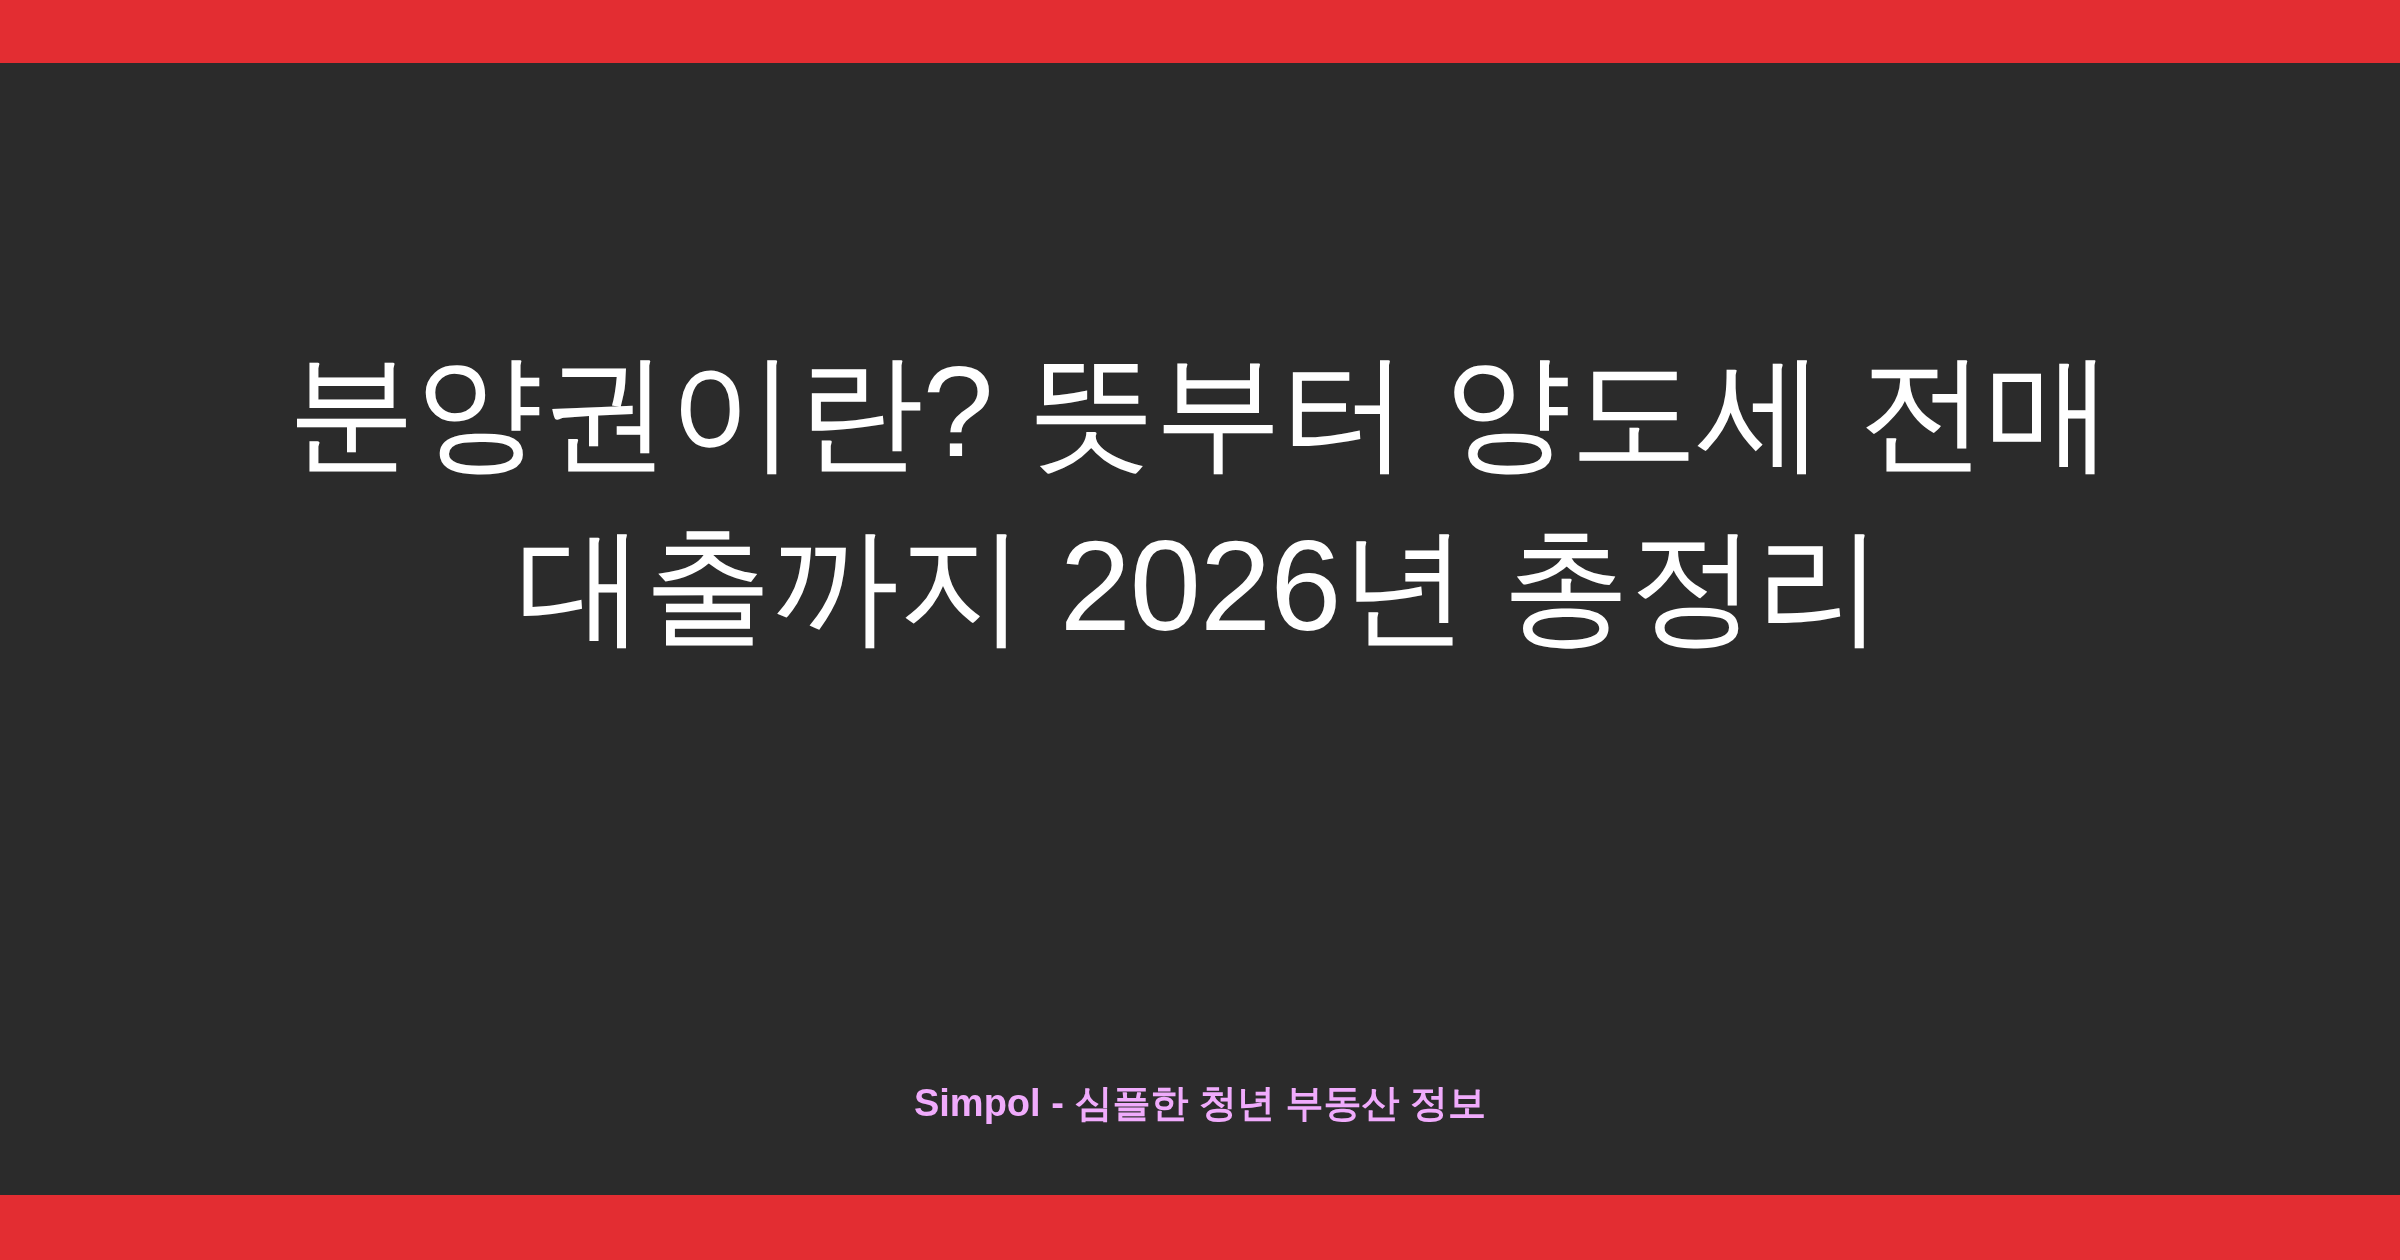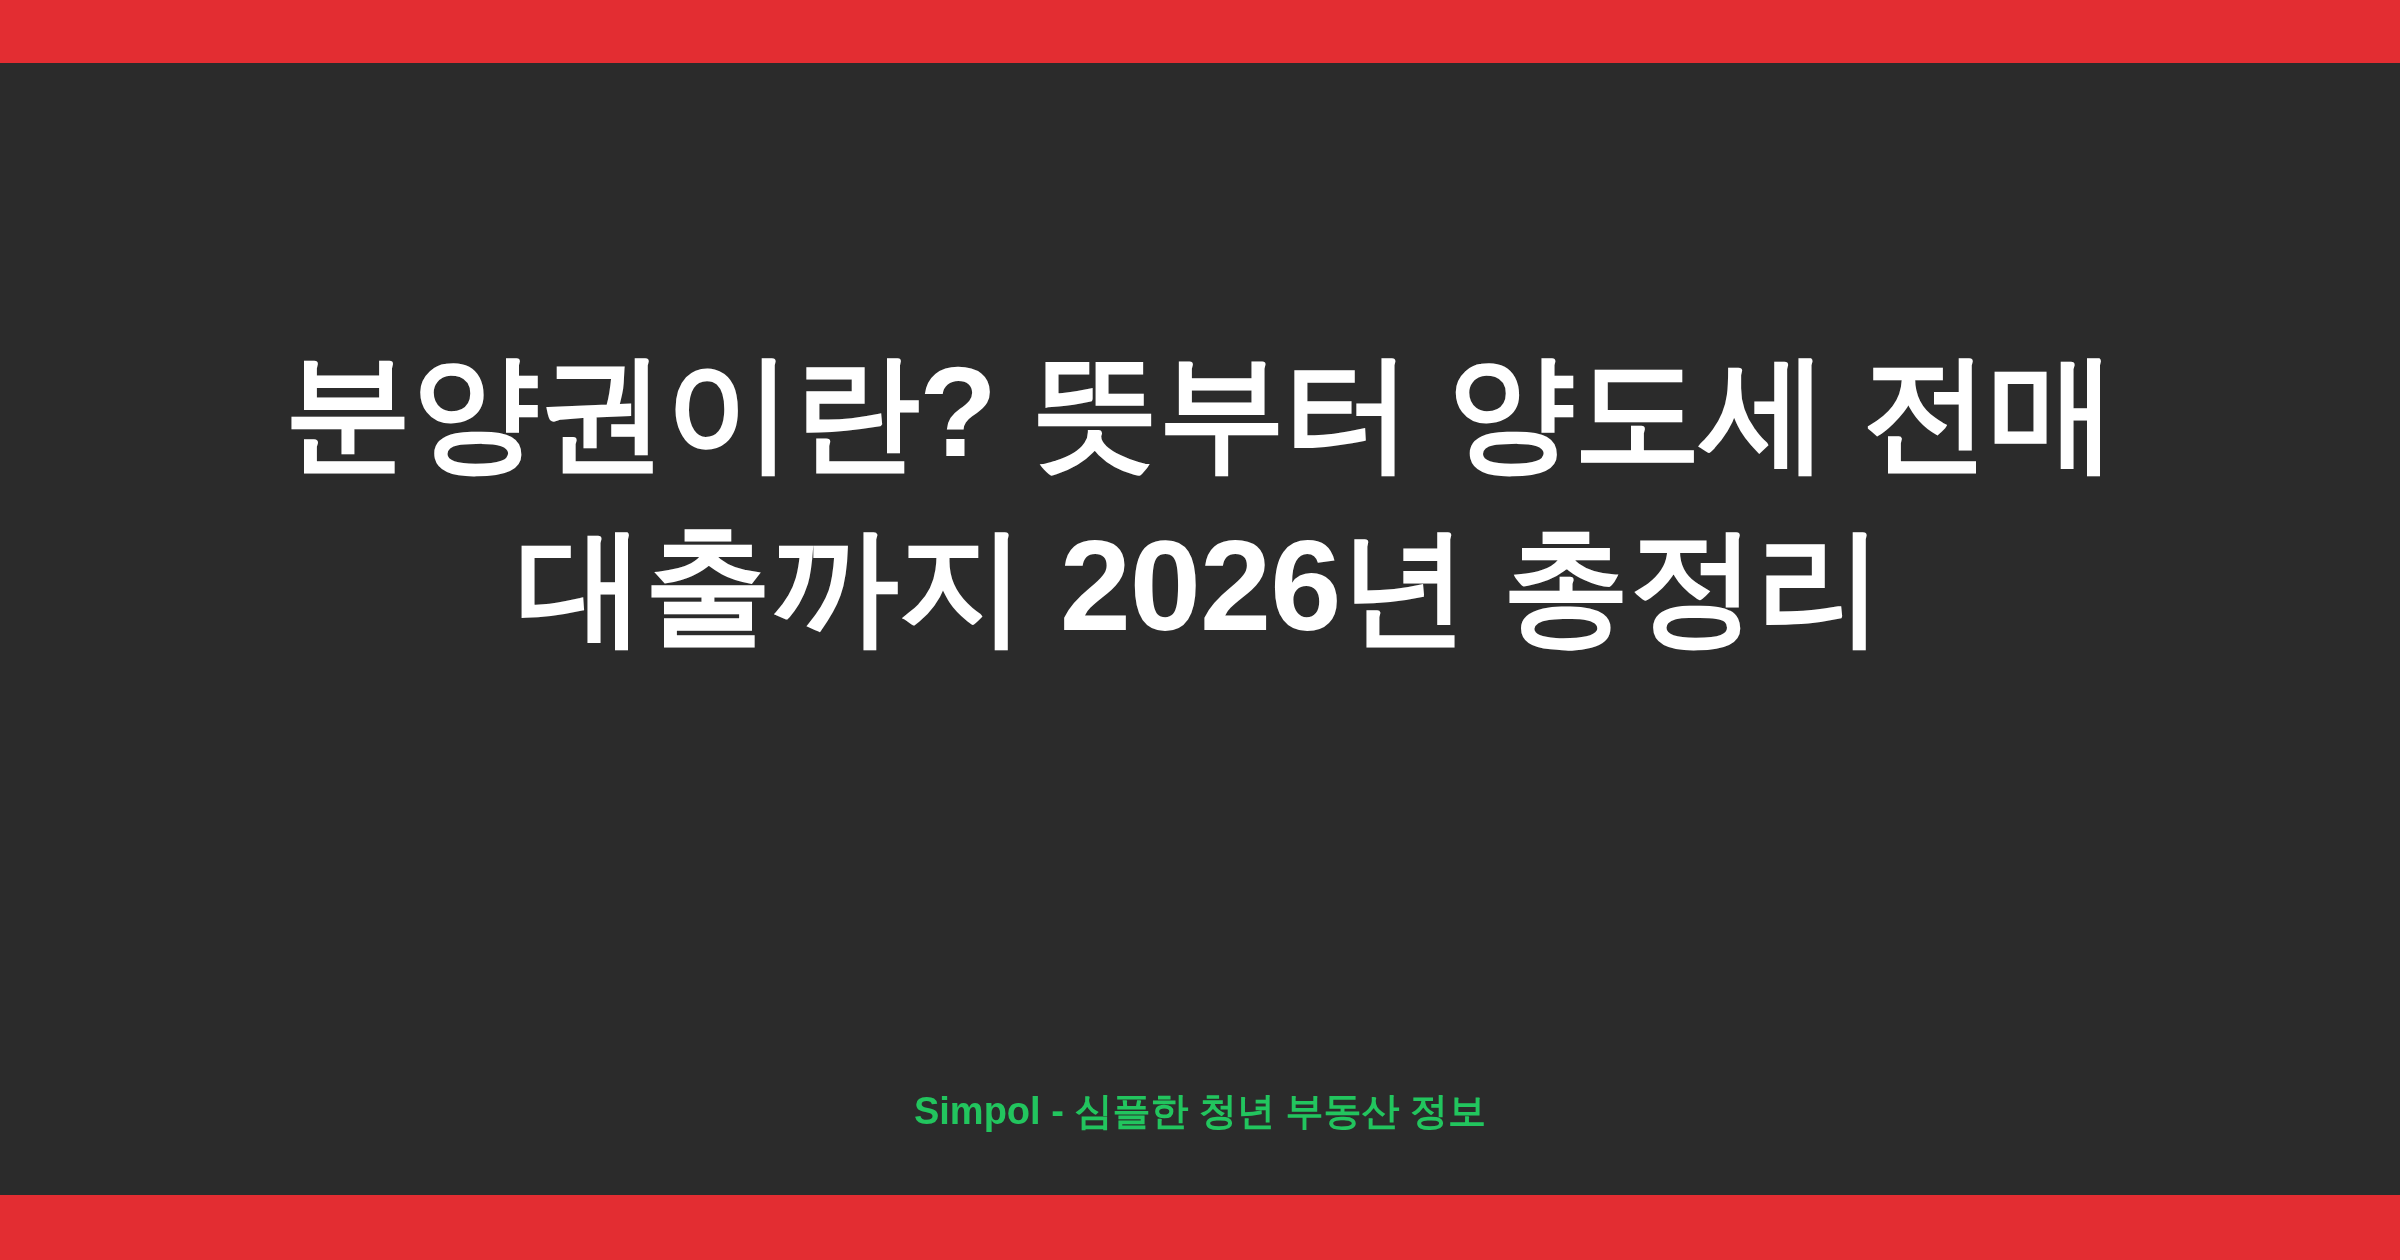--- a/index.html
+++ b/index.html
@@ -52,39 +52,39 @@
     text-align: center;
     padding: 0 140px;
     box-sizing: border-box;
   }
 
   .headline {
     margin: 0;
     color: #ffffff;
     font-family: "Liberation Sans", "DejaVu Sans", sans-serif;
     font-size: 128px;
-    font-weight: 700;
+    font-weight: 400;
     line-height: 1.36;
     letter-spacing: -1px;
     word-break: keep-all;
     white-space: pre-line;
   }
 
   .footer-block {
     position: absolute;
     left: 0;
     right: 0;
     bottom: 60px;         
     text-align: center;
   }
 
   .byline {
-    margin: 0;
+    margin: 8px;
     display: inline-block;
-    color: #22c55e;
+    color: #f0abfc;
     font-family: "Liberation Sans", "DejaVu Sans", sans-serif;
     font-size: 38px;
     font-weight: 700;
     line-height: 1.2;
     letter-spacing: 0px;
     white-space: nowrap;
   }
 </style>
 </head>
 <body>

